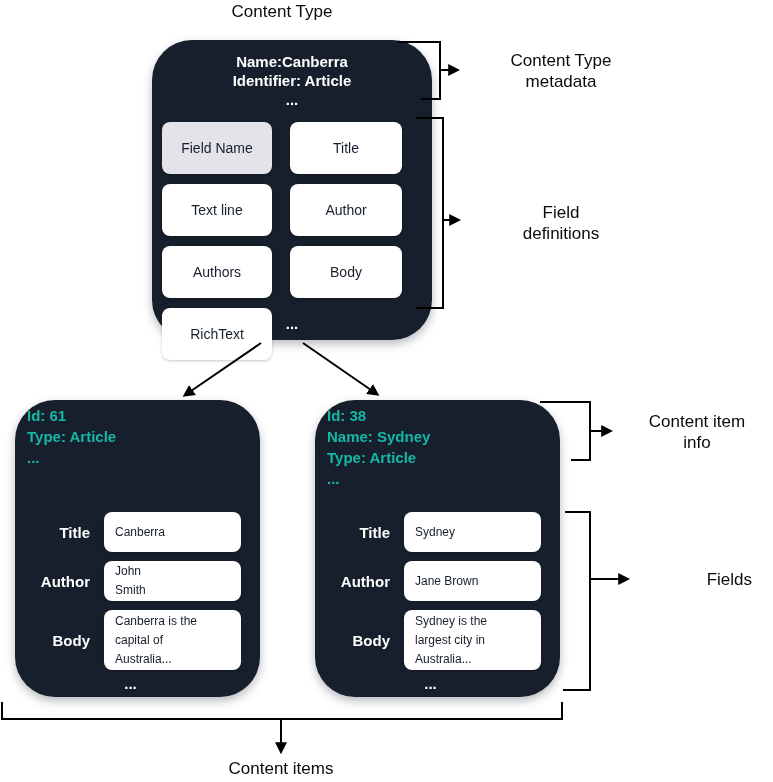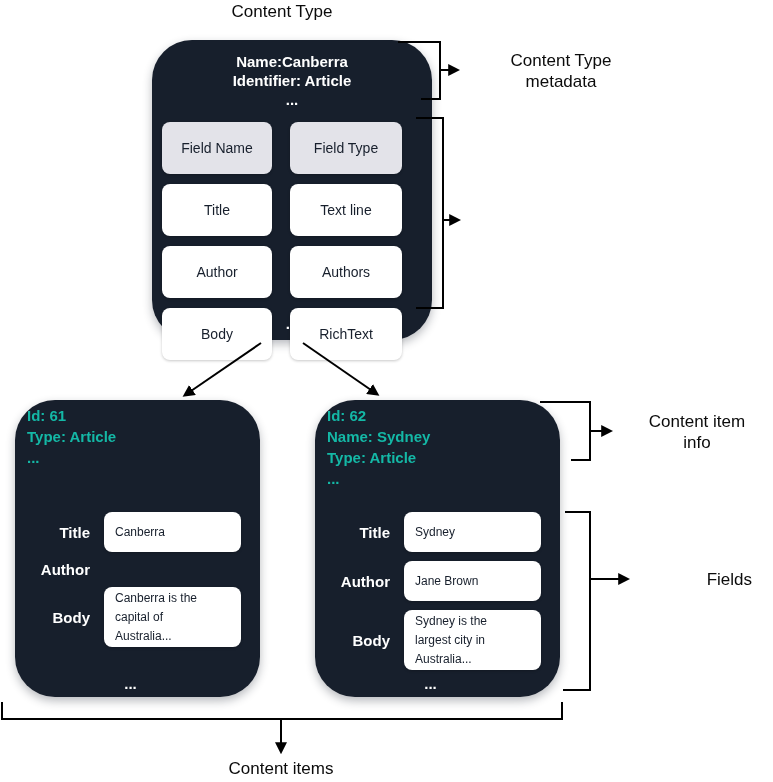--- a/index.html
+++ b/index.html
@@ -75,21 +75,20 @@
   <div class="title">Content Type</div>
 
   <div class="darkbox ct-box">
     <div class="meta">
       <div>Name:Canberra</div>
       <div>Identifier: Article</div>
       <div>...</div>
     </div>
     <div class="grid">
       <div class="cell header">Field Name</div>
-      <div class="cell header">Field Type</div>
       <div class="cell">Title</div>
       <div class="cell">Text line</div>
       <div class="cell">Author</div>
       <div class="cell">Authors</div>
       <div class="cell">Body</div>
       <div class="cell">RichText</div>
     </div>
     <div class="box-ellipsis">...</div>
   </div>
 
@@ -99,34 +98,36 @@
       <div>Type: Article</div>
       <div>...</div>
     </div>
     <div class="item-rows">
       <div class="item-row">
         <div class="item-label">Title</div>
         <div class="item-input">Canberra</div>
       </div>
       <div class="item-row">
         <div class="item-label">Author</div>
+        <div class="item-input">John
+Smith</div>
       </div>
       <div class="item-row body-row">
         <div class="item-label">Body</div>
         <div class="item-input">Canberra is the
 capital of
 Australia...</div>
       </div>
     </div>
     <div class="item-ellipsis">...</div>
   </div>
 
   <div class="darkbox item-box right">
     <div class="item-info">
-      <div>Id: 62</div>
+      <div>Id: 38</div>
       <div>Name: Sydney</div>
       <div>Type: Article</div>
       <div>...</div>
     </div>
     <div class="item-rows">
       <div class="item-row">
         <div class="item-label">Title</div>
         <div class="item-input">Sydney</div>
       </div>
       <div class="item-row">
@@ -138,20 +139,22 @@
         <div class="item-input">Sydney is the
 largest city in
 Australia...</div>
       </div>
     </div>
     <div class="item-ellipsis">...</div>
   </div>
 
   <div class="note" style="left:466px;top:50px;width:190px;">Content Type
 metadata</div>
+  <div class="note" style="left:466px;top:202px;width:190px;">Field
+definitions</div>
   <div class="note" style="left:622px;top:411px;width:150px;">Content item
 info</div>
   <div class="note" style="left:642px;top:569px;width:110px;text-align:right;">Fields</div>
   <div class="note" style="left:151px;top:758px;width:260px;">Content items</div>
 
   <svg class="connectors" width="773" height="782" viewBox="0 0 773 782">
     <defs>
       <marker id="ah" viewBox="0 0 10 10" refX="1.5" refY="5" markerWidth="6" markerHeight="6" orient="auto">
         <path d="M0,0 L10,5 L0,10 z" fill="#000"></path>
       </marker>

